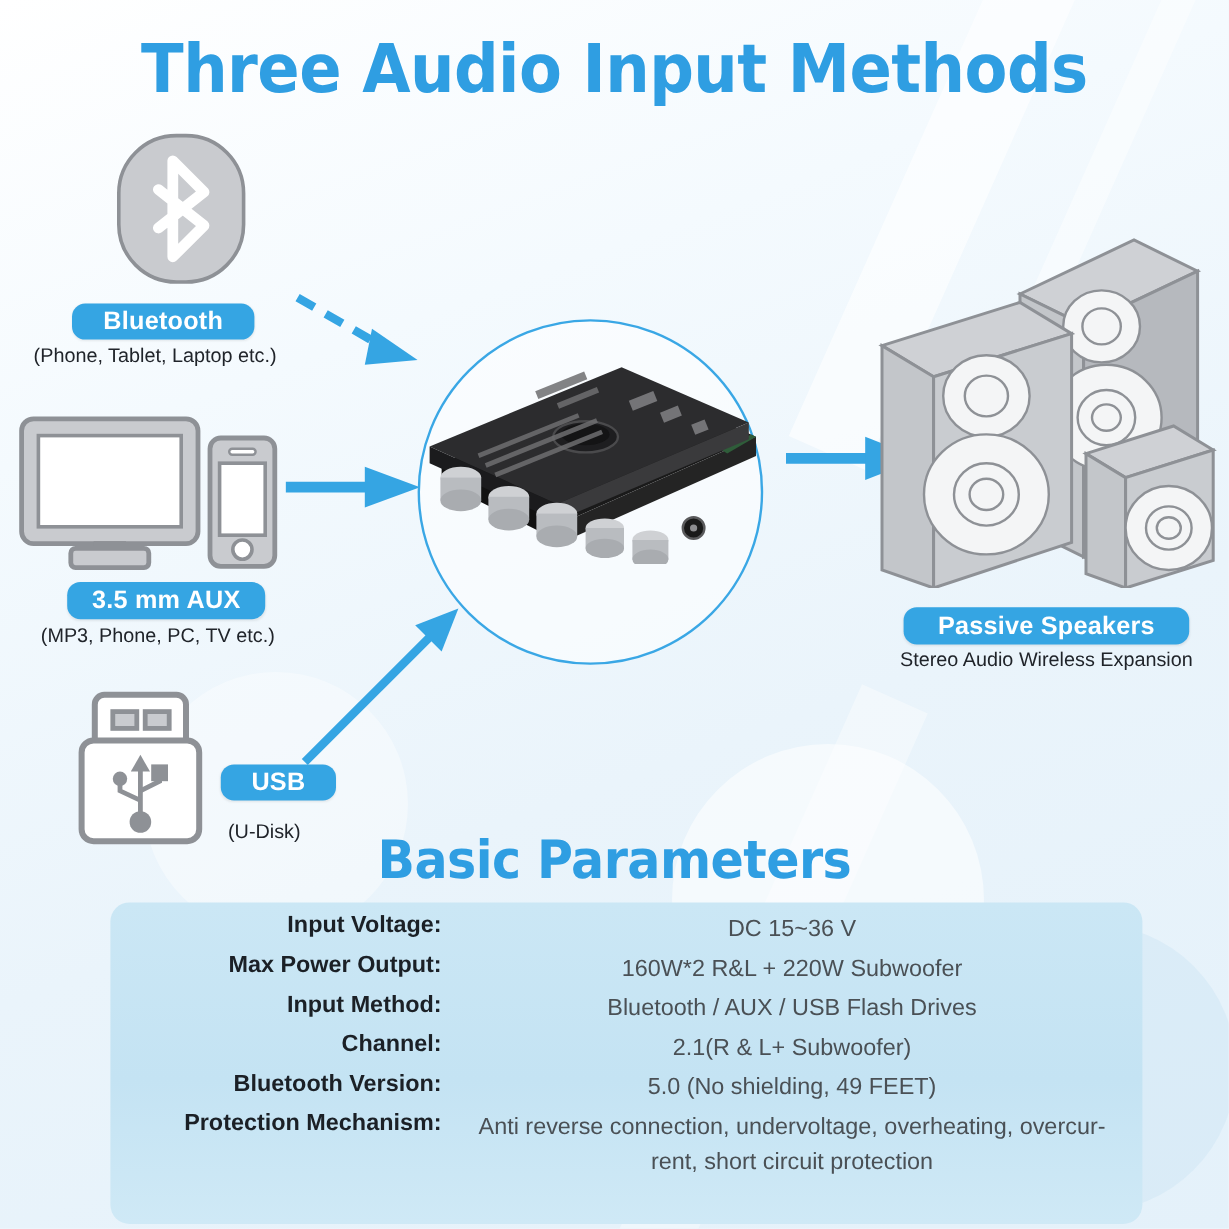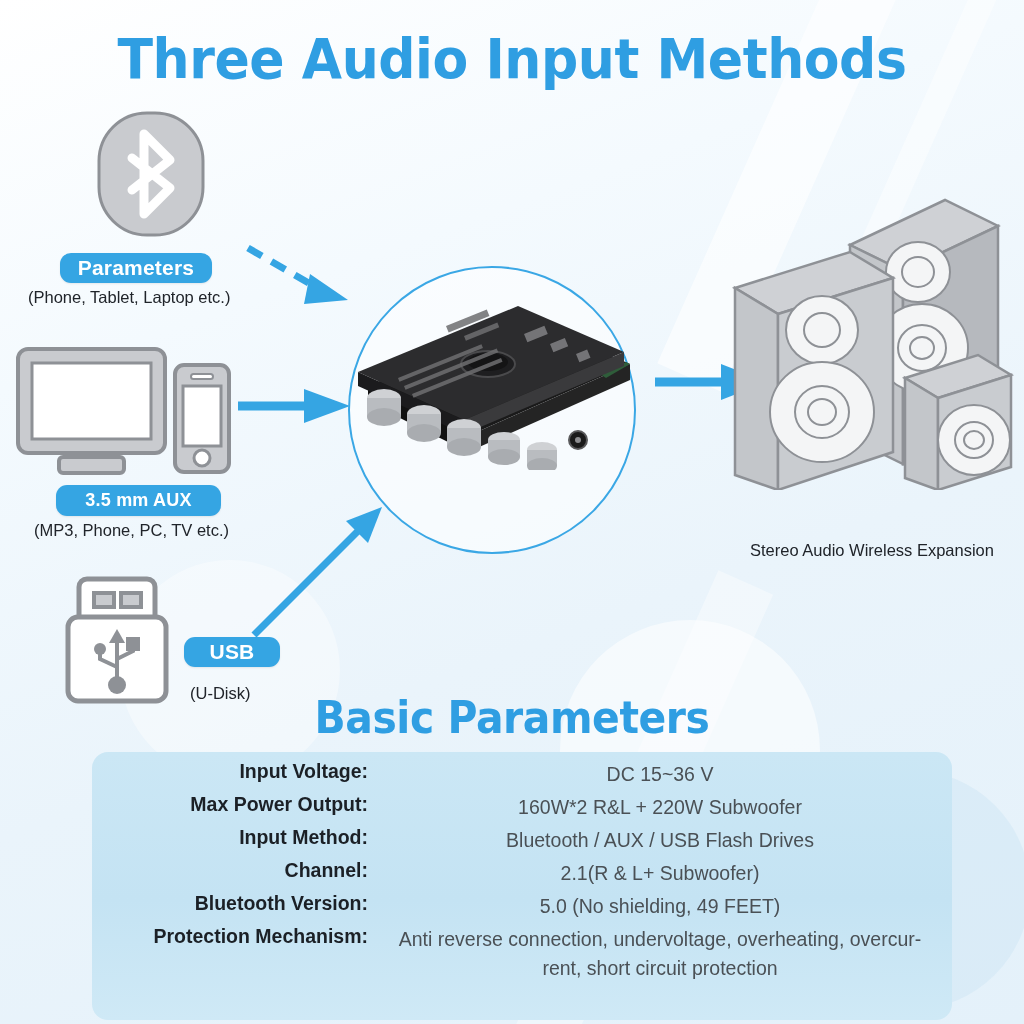--- a/index.html
+++ b/index.html
@@ -82,21 +82,21 @@
 
   <div class="big-title" id="main-title">Three Audio Input Methods</div>
 
   <div style="position:absolute;left:96px;top:110px;">
     <svg width="110" height="128" viewBox="0 0 110 128">
       <rect x="3" y="3" width="104" height="122" rx="48" ry="48" fill="#c9cbcf" stroke="#8e9196" stroke-width="3"></rect>
       <path d="M48 24 L48 104 L74 78 L36 48 M36 80 L74 50 L48 24" fill="none" stroke="#ffffff" stroke-width="9" stroke-linejoin="round" stroke-linecap="round"></path>
     </svg>
   </div>
   <div class="pill" style="left:60px;top:253px;width:152px;height:30px;font-size:21px;">
-    <span>Parameters</span>
+    <span>Bluetooth</span>
   </div>
   <div class="caption" style="left:28px;top:288px;">(Phone, Tablet, Laptop etc.)</div>
 
   <svg class="arrowwrap" style="left:240px;top:238px;" width="130" height="75">
     <line x1="8" y1="10" x2="74" y2="48" stroke="#35a5e3" stroke-width="7" stroke-dasharray="16 11" stroke-linecap="butt"></line>
     <polygon points="70,36 108,62 64,66" fill="#35a5e3"></polygon>
   </svg>
 
   <div style="position:absolute;left:14px;top:345px;">
     <svg width="155" height="130" viewBox="0 0 155 130">
@@ -111,21 +111,21 @@
       <rect x="3" y="3" width="54" height="107" rx="9" fill="#c9cbcf" stroke="#8e9196" stroke-width="4"></rect>
       <rect x="19" y="12" width="22" height="5" rx="2.5" fill="#ffffff" stroke="#8e9196" stroke-width="2"></rect>
       <rect x="11" y="24" width="38" height="60" fill="#ffffff" stroke="#8e9196" stroke-width="3"></rect>
       <circle cx="30" cy="96" r="8" fill="#ffffff" stroke="#8e9196" stroke-width="3"></circle>
     </svg>
   </div>
   <svg class="arrowwrap" style="left:238px;top:385px;" width="120" height="42">
     <line x1="0" y1="21" x2="72" y2="21" stroke="#35a5e3" stroke-width="9"></line>
     <polygon points="66,4 112,21 66,38" fill="#35a5e3"></polygon>
   </svg>
-  <div class="pill" style="left:56px;top:485px;width:165px;height:31px;font-size:18px;">
+  <div class="pill" style="left:56px;top:485px;width:165px;height:31px;font-size:21px;">
     <span>3.5 mm AUX</span>
   </div>
   <div class="caption" style="left:34px;top:521px;">(MP3, Phone, PC, TV etc.)</div>
 
   <div style="position:absolute;left:62px;top:575px;">
     <svg width="110" height="130" viewBox="0 0 110 130">
       <rect x="17" y="4" width="76" height="46" rx="8" fill="#ffffff" stroke="#8e9196" stroke-width="5"></rect>
       <rect x="32" y="18" width="20" height="14" fill="#c9cbcf" stroke="#8e9196" stroke-width="4"></rect>
       <rect x="59" y="18" width="20" height="14" fill="#c9cbcf" stroke="#8e9196" stroke-width="4"></rect>
       <rect x="6" y="42" width="98" height="84" rx="10" fill="#ffffff" stroke="#8e9196" stroke-width="5"></rect>
@@ -242,20 +242,23 @@
       <polygon points="175,188 248,165 281,185 208,208" fill="#cfd1d5" stroke="#8e9196" stroke-width="2.5"></polygon>
       <polygon points="175,188 175,288 208,300 208,208" fill="#c3c6ca" stroke="#8e9196" stroke-width="2.5"></polygon>
       <polygon points="208,208 208,300 281,277 281,185 " fill="#c9ccd0" stroke="#8e9196" stroke-width="2.5"></polygon>
       <g fill="#f4f5f6" stroke="#8e9196" stroke-width="2">
         <ellipse cx="244" cy="250" rx="36" ry="35"></ellipse>
         <ellipse cx="244" cy="250" rx="19" ry="18"></ellipse>
         <ellipse cx="244" cy="250" rx="10" ry="9"></ellipse>
       </g>
     </svg>
   </div>
+  <div class="pill" style="left:753px;top:506px;width:238px;height:31px;font-size:21px;">
+    <span>Passive Speakers</span>
+  </div>
   <div class="caption" style="left:750px;top:541px;">Stereo Audio Wireless Expansion</div>
 
   <div class="big-title" id="params-title">Basic Parameters</div>
   <div id="params-panel"></div>
   <table id="params-table">
     <tbody>
         <tr>
           <td class="k">Input Voltage:</td>
           <td class="v">DC 15~36 V</td>
         </tr>

